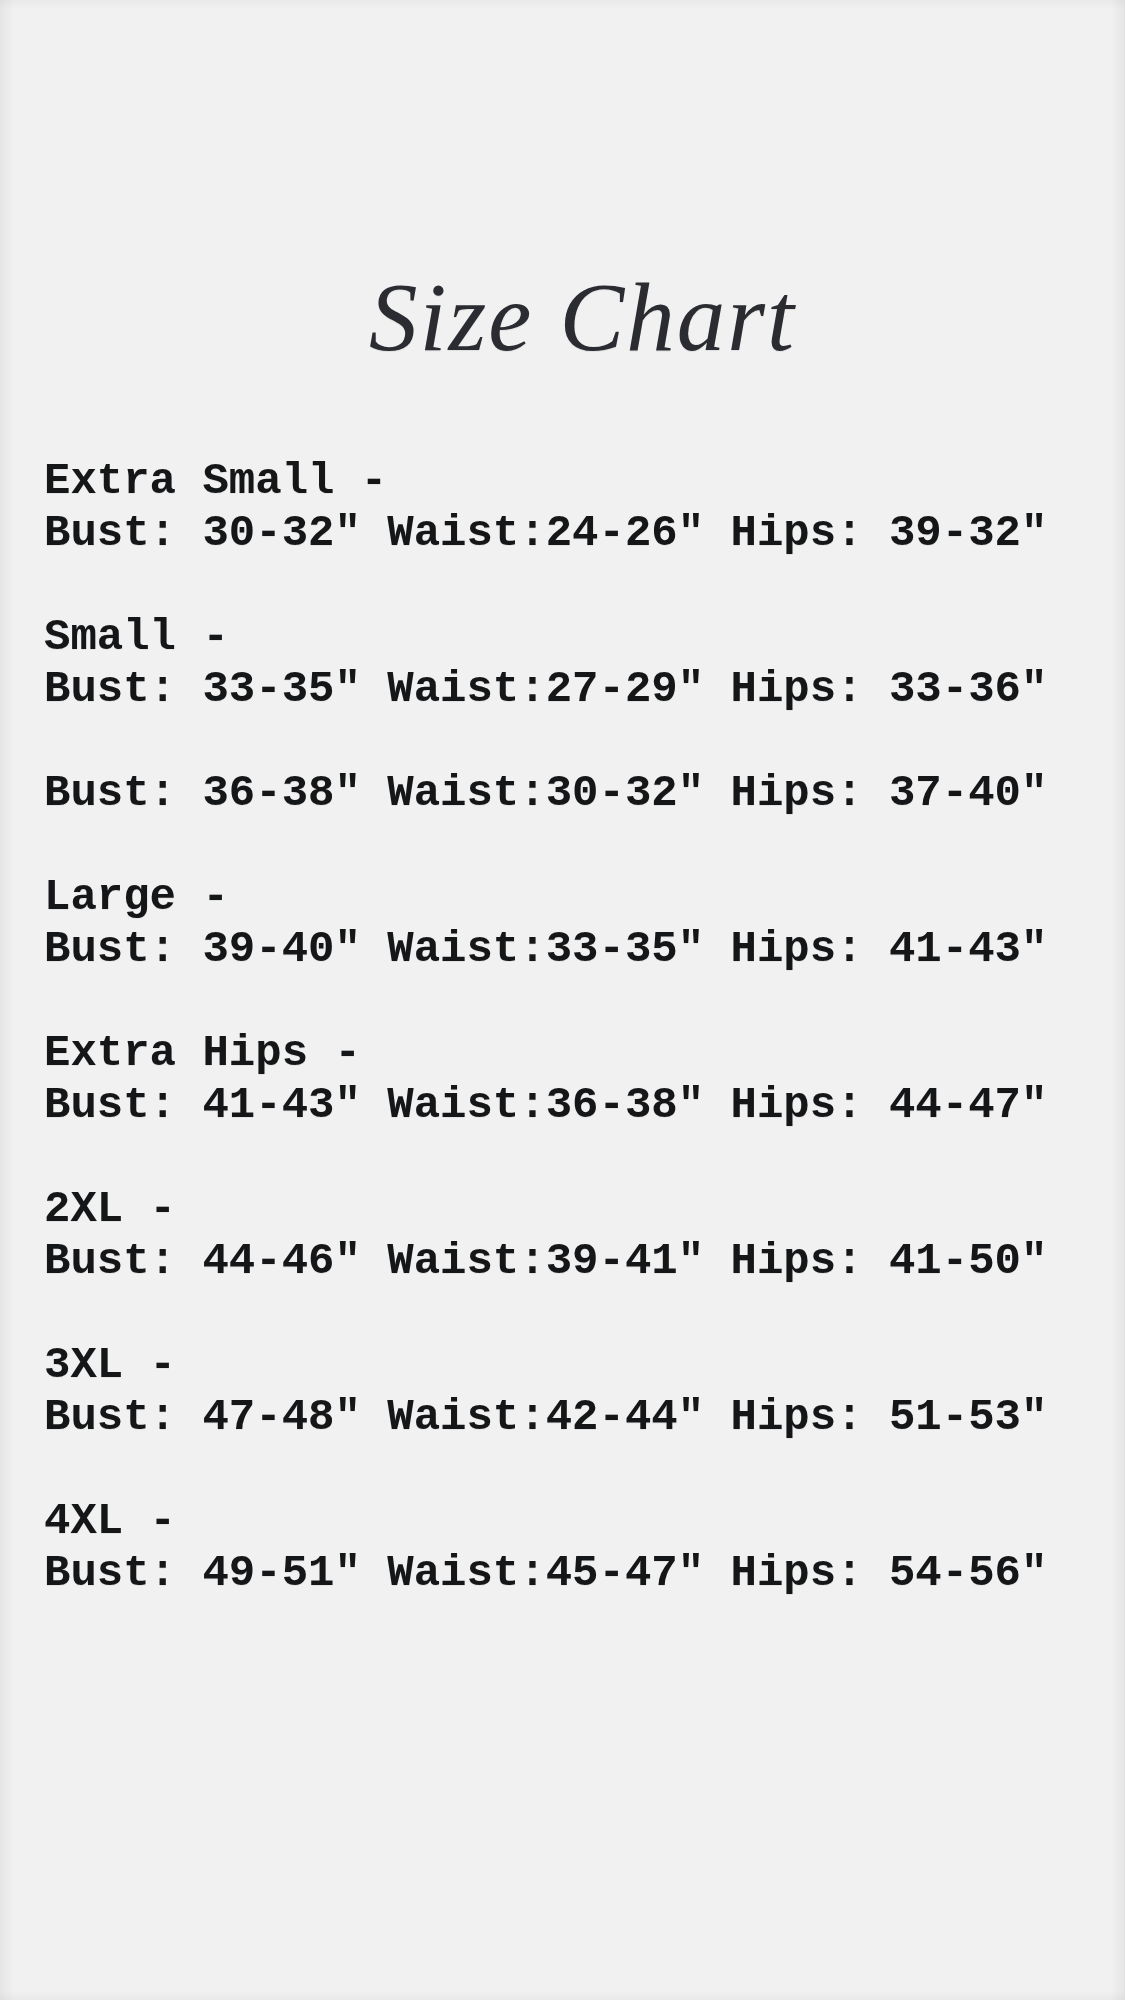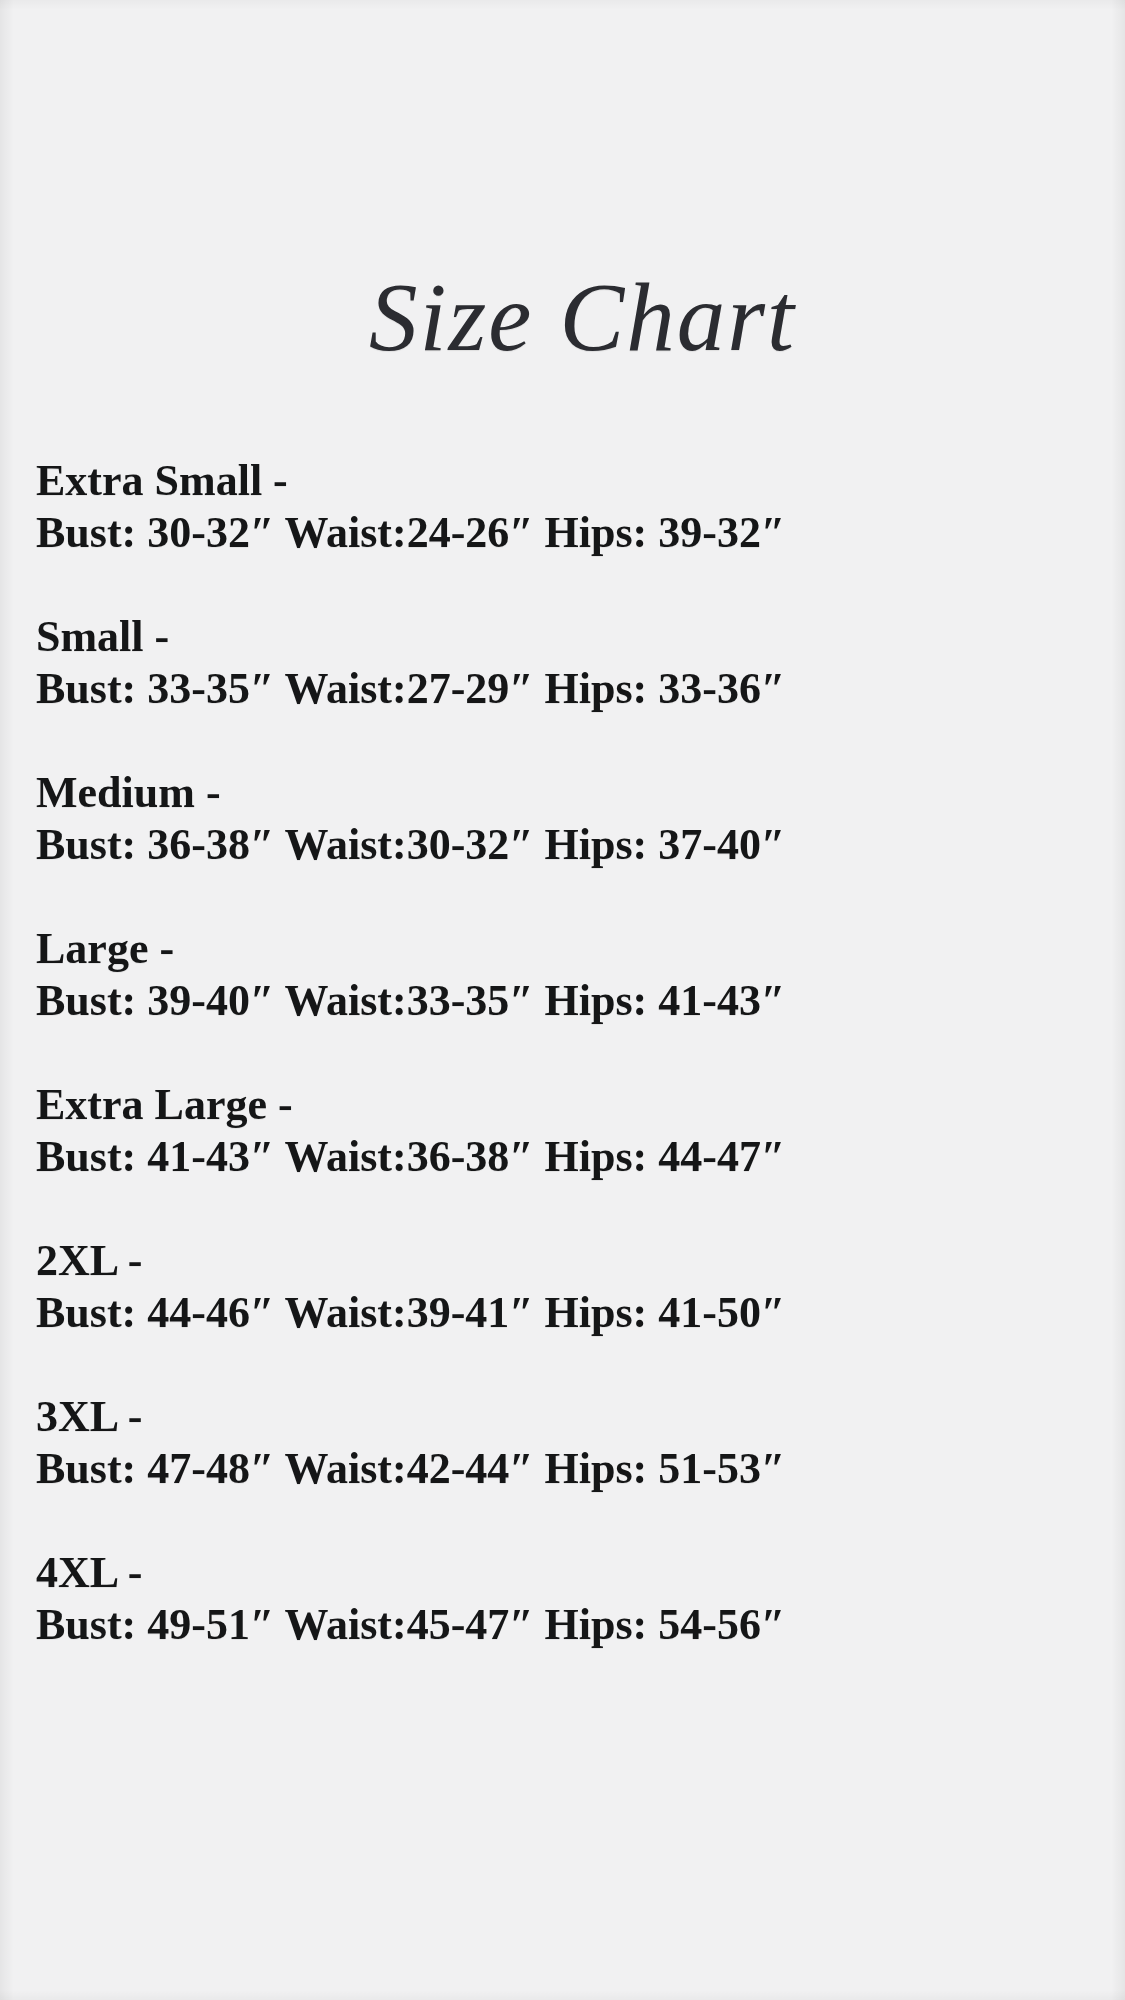--- a/index.html
+++ b/index.html
@@ -45,26 +45,26 @@
     text-align: center;
     margin: 0 0 66px 0;
     text-shadow: 0 1px 1px rgba(0,0,0,0.08);
     padding-left: 40px;
   }
   .entries {
     padding-left: 36px;
     padding-right: 20px;
   }
   .size-entry {
-    font-family: Liberation Serif, serif;
+    font-family: Liberation Mono, monospace;
     font-weight: bold;
     font-size: 44px;
     line-height: 52px;
     color: #151617;
-    margin: 0 0 52px 0;
+    margin: 0 0 52px 8px;
     white-space: nowrap;
     text-shadow: 0 1px 0 rgba(0,0,0,0.06);
   }
   .size-name, .size-measurements {
     display: block;
   }
 </style>
 </head>
 <body>
 
@@ -79,31 +79,30 @@
       <span class="size-name">Extra Small -</span>
       <span class="size-measurements">Bust: 30-32″ Waist:24-26″ Hips: 39-32″</span>
     </div>
 
     <div class="size-entry">
       <span class="size-name">Small -</span>
       <span class="size-measurements">Bust: 33-35″ Waist:27-29″ Hips: 33-36″</span>
     </div>
 
     <div class="size-entry">
-      <span class="size-name">Medium -</span>
       <span class="size-measurements">Bust: 36-38″ Waist:30-32″ Hips: 37-40″</span>
     </div>
 
     <div class="size-entry">
       <span class="size-name">Large -</span>
       <span class="size-measurements">Bust: 39-40″ Waist:33-35″ Hips: 41-43″</span>
     </div>
 
     <div class="size-entry">
-      <span class="size-name">Extra Large -</span>
+      <span class="size-name">Extra Hips -</span>
       <span class="size-measurements">Bust: 41-43″ Waist:36-38″ Hips: 44-47″</span>
     </div>
 
     <div class="size-entry">
       <span class="size-name">2XL -</span>
       <span class="size-measurements">Bust: 44-46″ Waist:39-41″ Hips: 41-50″</span>
     </div>
 
     <div class="size-entry">
       <span class="size-name">3XL -</span>

